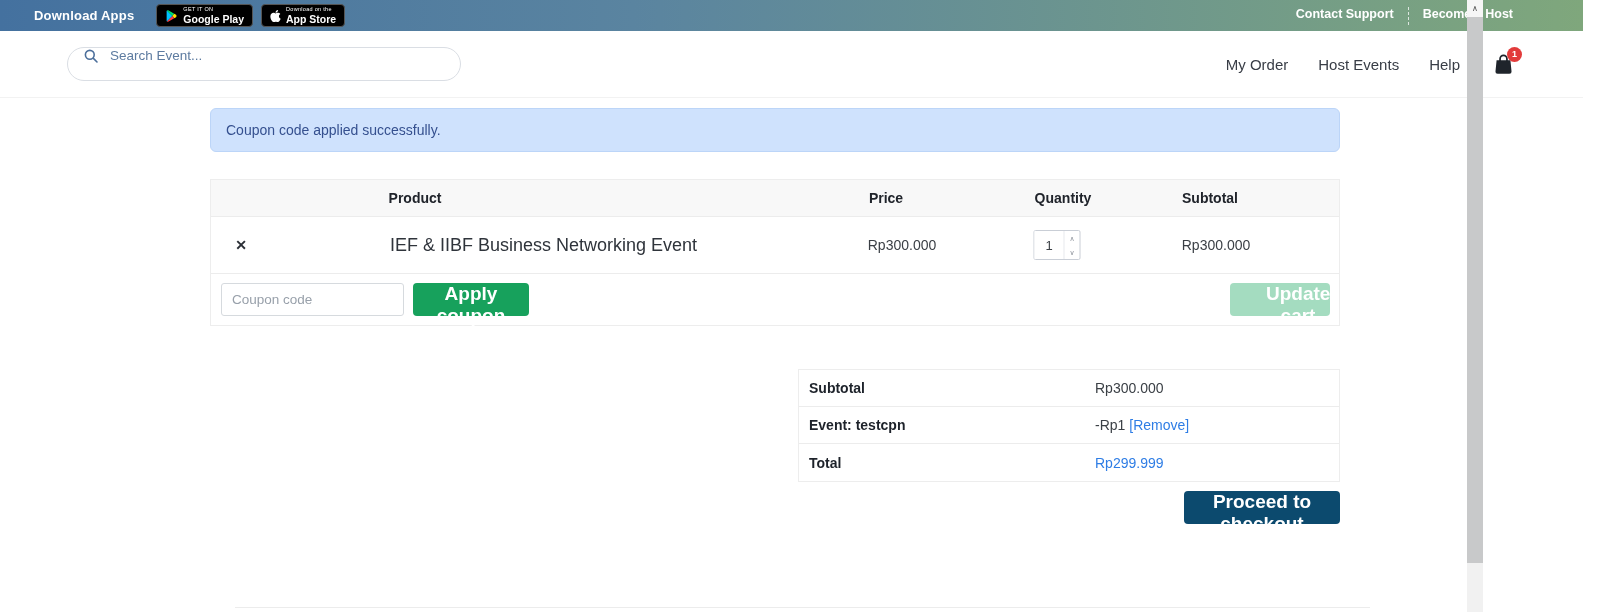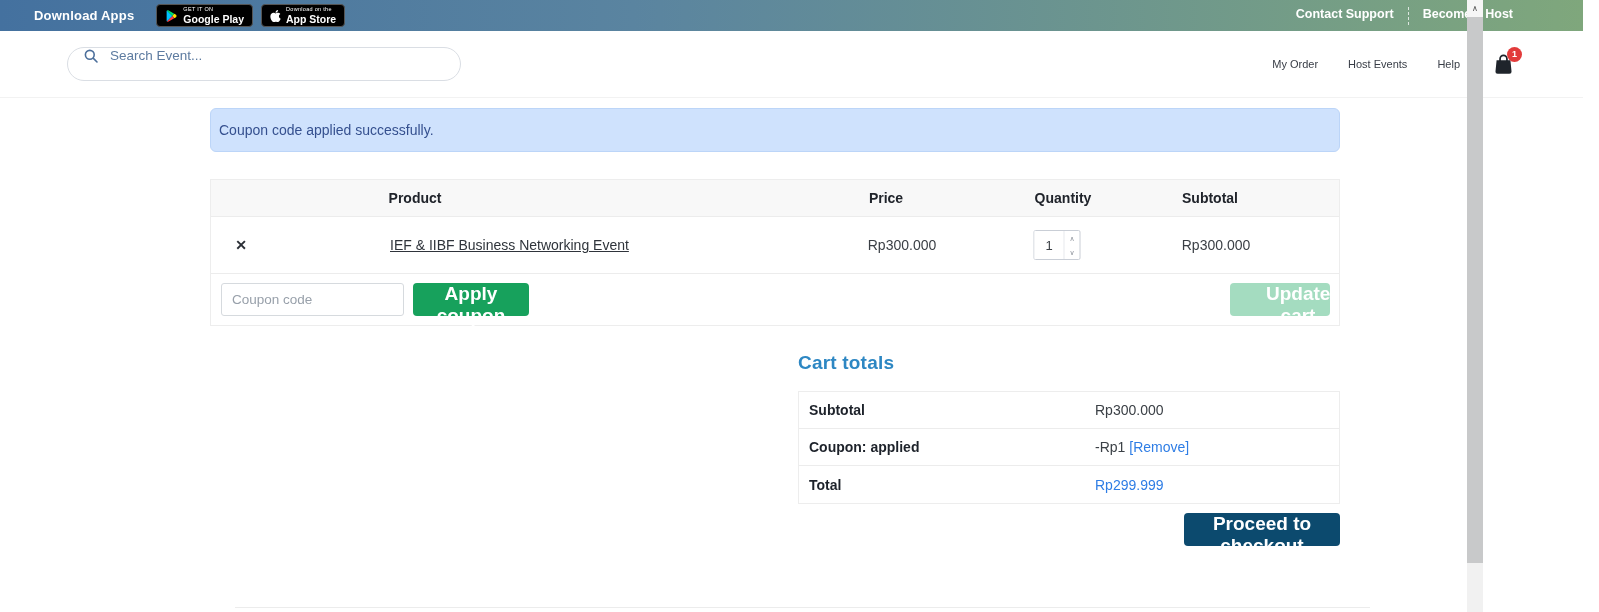--- a/index.html
+++ b/index.html
@@ -33,45 +33,45 @@
     font-size:33px; color:#2b6cab; line-height:.9; }
   .logo-com { font-family:"Liberation Serif", serif; font-weight:bold;
     font-size:16px; color:#2b6cab; }
   .searchbar { margin-left:42px; width:394px; height:34px; border:1px solid #dadee4;
     border-radius:17px; display:flex; align-items:flex-start; padding:0 14px 0 15px; gap:11px;
     background:#fff; }
   .searchbar input { border:none; outline:none; flex:1; font-size:13.5px;
     font-family:"Liberation Sans", sans-serif; color:#44608a; background:transparent; }
   .searchbar input::placeholder { color:#5d7ba0; }
   .main-nav { margin-left:auto; display:flex; align-items:center; gap:30px; }
-  .nav-link { font-size:11px; color:#383d46; text-decoration:none; cursor:pointer; }
+  .nav-link { font-size:15px; color:#383d46; text-decoration:none; cursor:pointer; }
   .cart-btn { position:relative; cursor:pointer; margin-left:4px; }
   .cart-badge { position:absolute; top:-7px; right:-9px; min-width:15px; height:15px;
     background:#e23b3b; color:#fff; border-radius:50%; font-size:9px; font-weight:bold;
     display:flex; align-items:center; justify-content:center; }
 
   
   .alert { position:absolute; left:210px; top:108px; width:1130px; height:44px;
     background:#cfe2fd; border:1px solid #bcd5f8; border-radius:6px;
-    display:flex; align-items:center; padding-left:8px;
+    display:flex; align-items:center; padding-left:15px;
     color:#35508f; font-size:14px; }
 
   
   .cart-table { position:absolute; left:210px; top:179px; width:1130px;
     border:1px solid #ededed; background:#fff; }
   .ct-head { position:relative; height:36px; background:#f8f8f8; }
   .ct-head span { position:absolute; top:50%; transform:translate(-50%,-50%);
     font-weight:bold; font-size:14px; color:#20242b; }
   .ct-h-product { left:204px; } .ct-h-price { left:675px; }
   .ct-h-qty { left:852px; } .ct-h-subtotal { left:999px; }
   .ct-row { position:relative; height:57px; border-top:1px solid #ececec; background:#fff; }
   .ct-row > * { position:absolute; top:50%; }
   .remove-x { left:30px; transform:translate(-50%,-50%); font-size:14px; font-weight:bold;
     color:#2a2e35; cursor:pointer; background:none; border:none; }
-  .ct-product { left:179px; transform:translateY(-50%); font-size:14px; color:#2f343b;text-decoration:underline; }
+  .ct-product { left:179px; transform:translateY(-50%); font-size:18px; color:#2f343b; }
   .ct-price { left:691px; transform:translate(-50%,-50%); font-size:14px; color:#3a3f45; }
   .ct-subtotal { left:1005px; transform:translate(-50%,-50%); font-size:14px; color:#3a3f45; }
   .qty-box { left:846px; transform:translate(-50%,-50%); width:47px; height:30px;
     border:1px solid #c9ced6; border-radius:2px; display:flex; background:#fff; }
   .qty-box input { width:29px; border:none; outline:none; text-align:center; font-size:13px;
     color:#3a3f45; font-family:"Liberation Sans", sans-serif; }
   .qty-spin { width:16px; display:flex; flex-direction:column; border-left:1px solid #e7eaee; }
   .qty-spin .spin { flex:1; display:flex; align-items:center; justify-content:center;
     font-size:7px; color:#8a9099; cursor:pointer; line-height:1; }
   .ct-coupon { position:relative; height:52px; border-top:1px solid #ececec; }
@@ -208,28 +208,27 @@
     </div>
 
     <div class="ct-coupon">
       <input class="coupon-input" type="text" placeholder="Coupon code" style="">
       <button class="btn apply-coupon">Apply coupon</button>
       <button class="btn update-cart" disabled="">Update cart</button>
     </div>
   </div>
 
   <div class="totals">
-    <div class="totals-title">Cart totals</div>
     <div class="tt-table">
       <div class="tt-row">
         <span class="tt-label">Subtotal</span>
         <span class="tt-value">Rp300.000</span>
       </div>
       <div class="tt-row">
-        <span class="tt-label">Coupon: applied</span>
+        <span class="tt-label">Event: testcpn</span>
         <span class="tt-value"><span>-Rp1</span> <a class="link-blue">[Remove]</a></span>
       </div>
       <div class="tt-row">
         <span class="tt-label">Total</span>
         <span class="tt-value total-blue">Rp299.999</span>
       </div>
     </div>
     <div class="checkout-row">
       <button class="btn checkout-btn">Proceed to checkout</button>
     </div>

